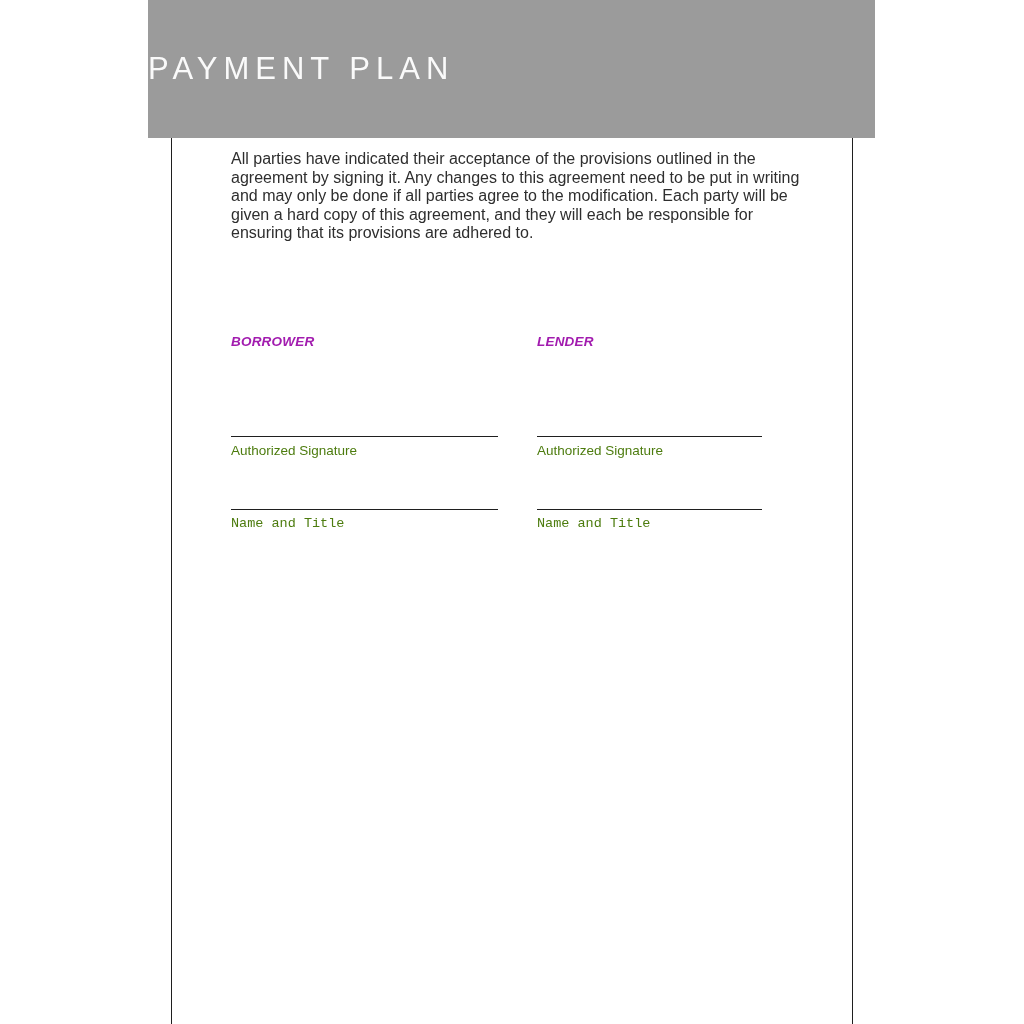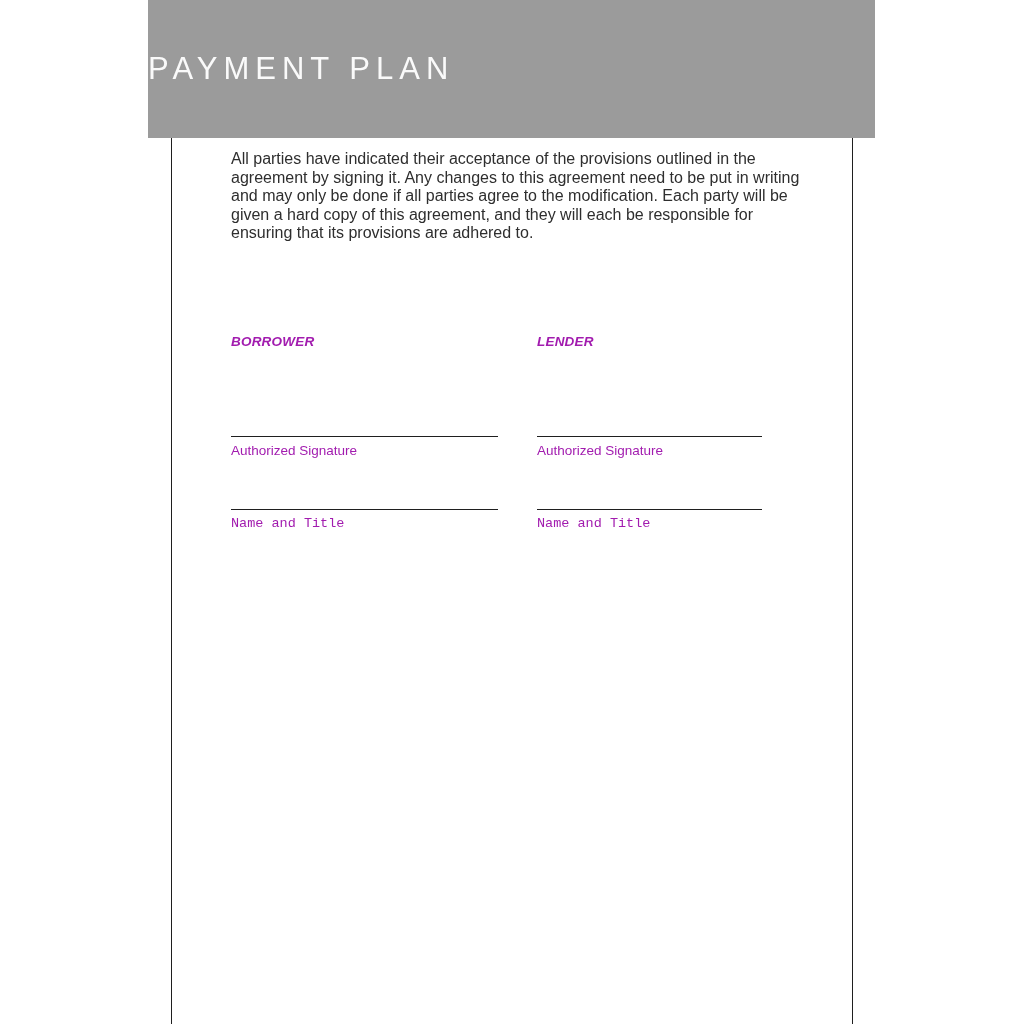--- a/index.html
+++ b/index.html
@@ -82,21 +82,21 @@
     border-top: 1.5px solid #1f1f1f;
     z-index: 3;
   }
   .sig-line.row-1 { top: 436px; }
   .sig-line.row-2 { top: 509px; }
   .sig-line.col-left  { width: 267px; }
   .sig-line.col-right { width: 225px; }
   .sig-label {
     position: absolute;
     font-size: 13.5px;
-    color: #a21caf;
+    color: #4d7c0f;
     z-index: 3;
   }
   .sig-label.row-1 { top: 443px; }
   .sig-label.row-2 { top: 516px; font-family: Liberation Mono, monospace; }
 </style>
 </head>
 <body>
 
 <div class="canvas">
 

